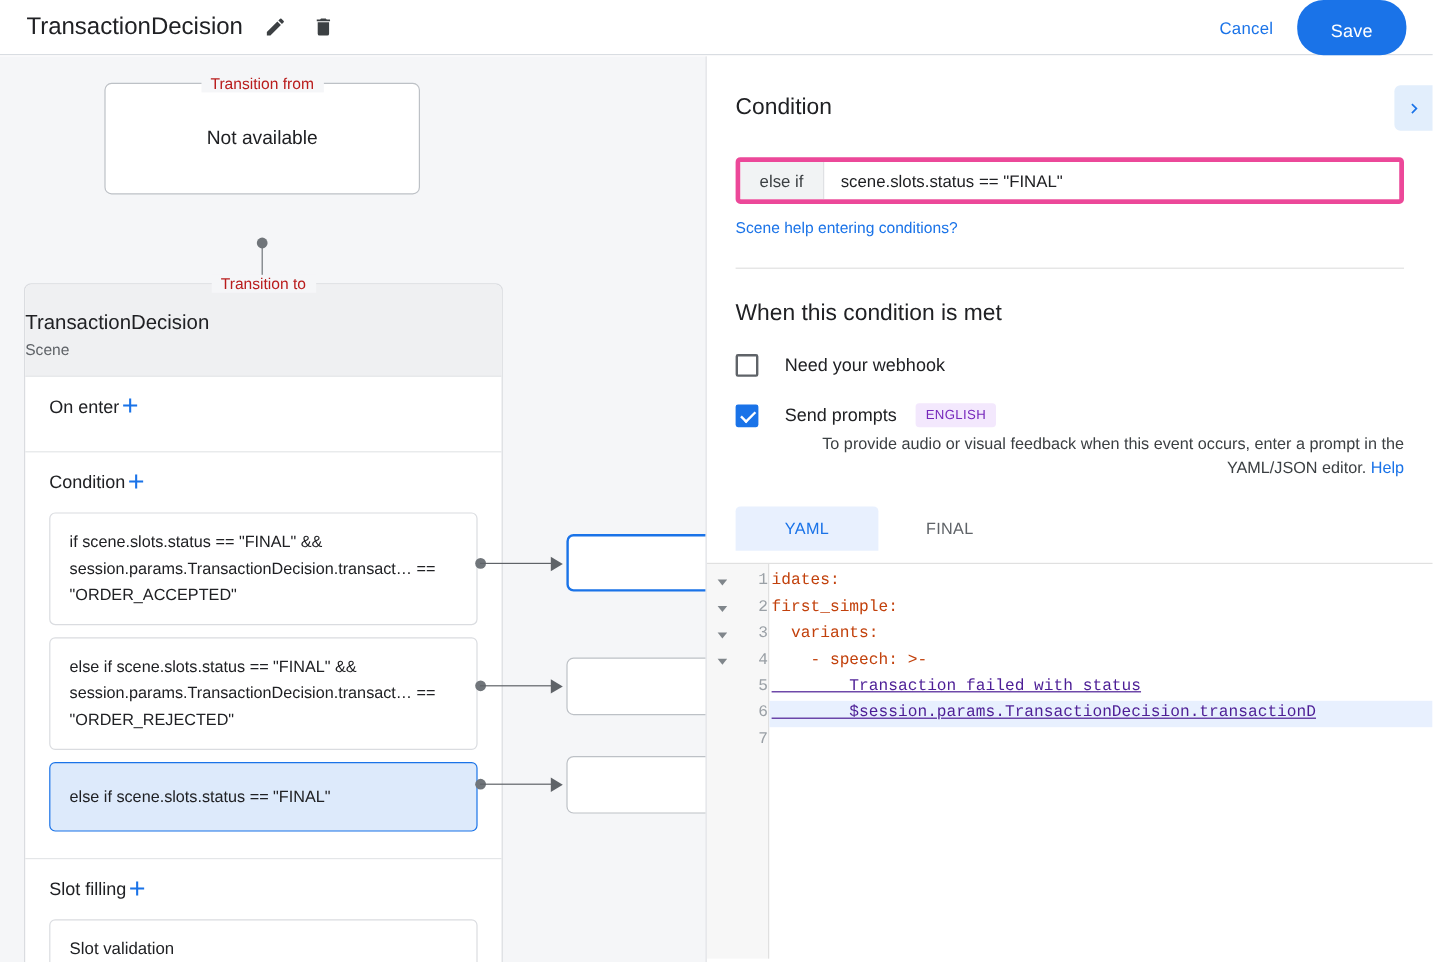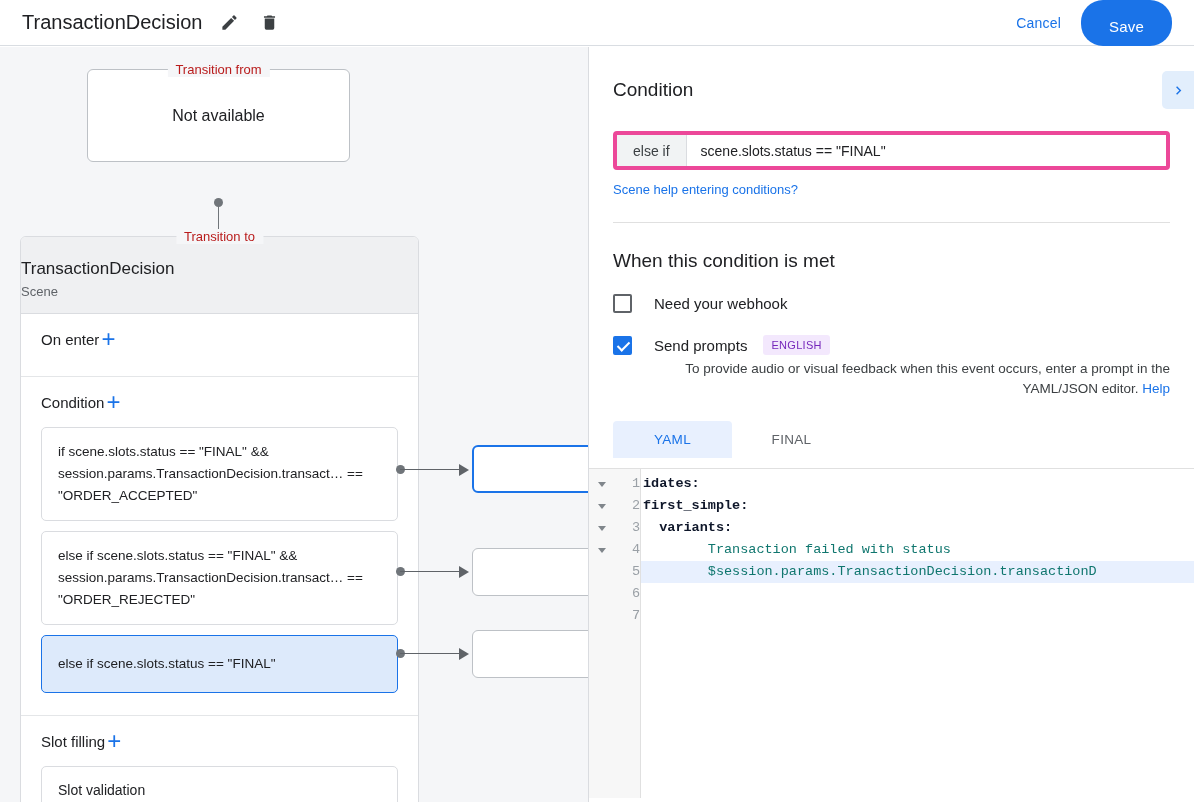--- a/index.html
+++ b/index.html
@@ -214,22 +214,22 @@
     border-right: 4.5px solid transparent; border-top: 5px solid #80868b;
   }
   .line-gutter {
     width: 26px; background: #f7f7f7; text-align: right; padding-top: 4px;
     color: #9aa0a6; border-right: 1px solid #e0e0e0; flex: none;
   }
   .line-gutter div { height: 22px; line-height: 22px; }
   .code-area { flex: 1; padding-top: 4px; overflow: hidden; position: relative; }
   .code-line { height: 22px; line-height: 22px; white-space: pre; padding-left: 2px; }
   .code-line.hl { background: #e8f0fe; }
-  .tok-key { color: #0f172a; font-weight: bold; }
-  .tok-plain { color: #0f766e; }
+  .tok-key { color: #c2410c; }
+  .tok-plain { color: #4c1d95; text-decoration: underline; }
 </style>
 </head>
 <body>
 
 <div class="app">
 
   <div class="header">
     <div class="header-title">TransactionDecision</div>
 
     <button class="icon-btn edit" title="edit">
@@ -381,19 +381,20 @@
         <div>3</div>
         <div>4</div>
         <div>5</div>
         <div>6</div>
         <div>7</div>
       </div>
       <div class="code-area" id="code-area">
           <div class="code-line"><span class="tok-key">idates</span><span class="tok-key">:</span></div>
           <div class="code-line"><span class="tok-key">first_simple</span><span class="tok-key">:</span></div>
           <div class="code-line"><span class="tok-key">  variants</span><span class="tok-key">:</span></div>
+          <div class="code-line"><span class="tok-key">    - speech</span><span class="tok-key">: &gt;-</span></div>
           <div class="code-line"><span class="tok-plain">        Transaction failed with status</span></div>
           <div class="code-line hl"><span class="tok-plain">        $session.params.TransactionDecision.transactionD</span></div>
           <div class="code-line"><span class="tok-plain"></span></div>
         </div>
     </div>
   </div>
 </div>
 
 </body></html>

